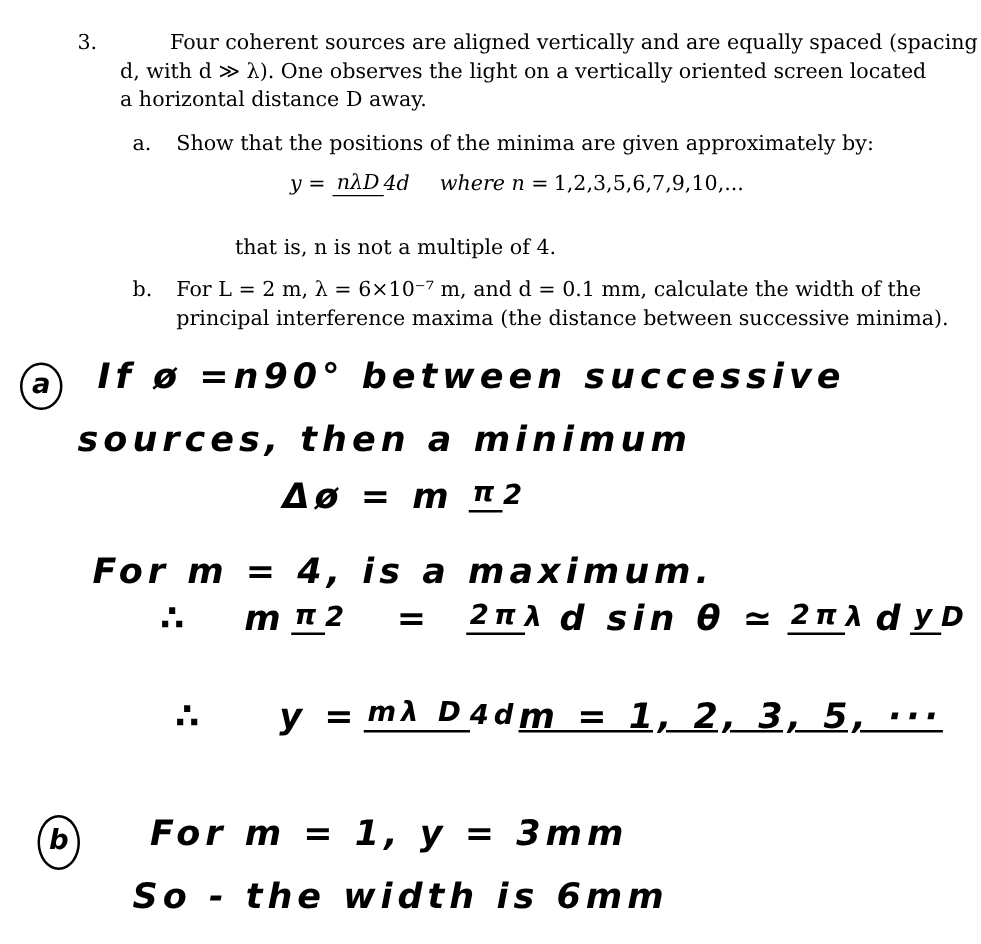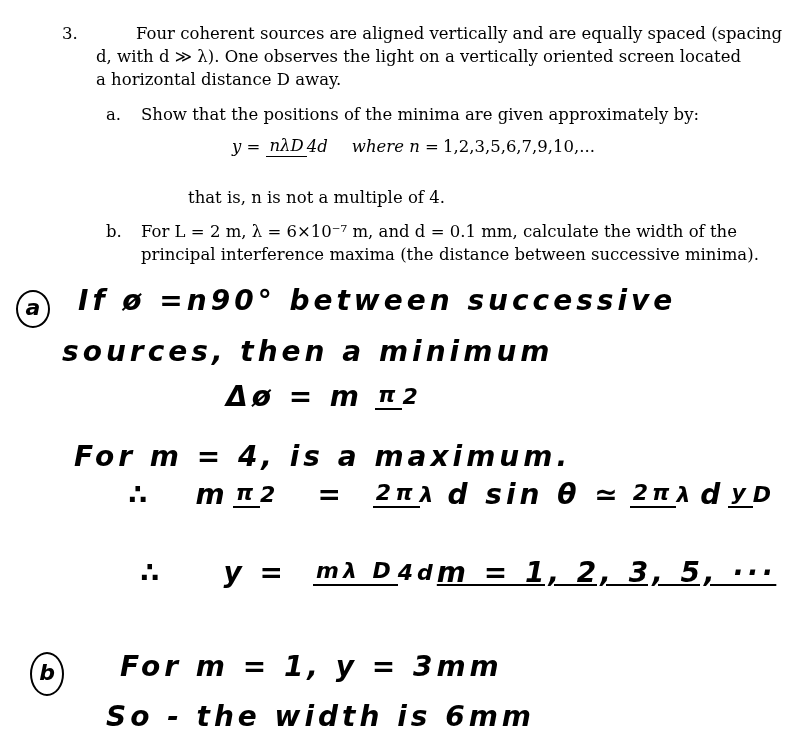--- a/index.html
+++ b/index.html
@@ -80,21 +80,21 @@
     <span style="margin-left:6px;">d</span>
     <span class="frac hfrac hand-sm" style="margin-left:4px;">
       <span class="num">y</span>
       <span class="den">D</span>
     </span>
   </div>
 
   <div class="abs" style="left:140px; top:556px; display:flex; align-items:center;">
     <span>∴</span>
     <span style="margin-left:60px;">y =</span>
-    <span class="frac hfrac hand-sm" style="margin-left:26px;">
+    <span class="frac hfrac hand-sm" style="margin-left:4px;">
       <span class="num">mλ D</span>
       <span class="den">4d</span>
     </span>
     <span style="text-decoration:underline;">m = 1, 2, 3, 5, ···</span>
   </div>
 
   <span class="abs circle" style="left:30px; top:652px; width:30px; height:40px; line-height:38px; font-size:22px; letter-spacing:0;">b</span>
   <span class="abs" style="left:120px; top:650px;text-align:right;">For   m = 1,    y = 3mm</span>
   <span class="abs" style="left:106px; top:700px;">So -   the   width   is   6mm</span>
 </div>

